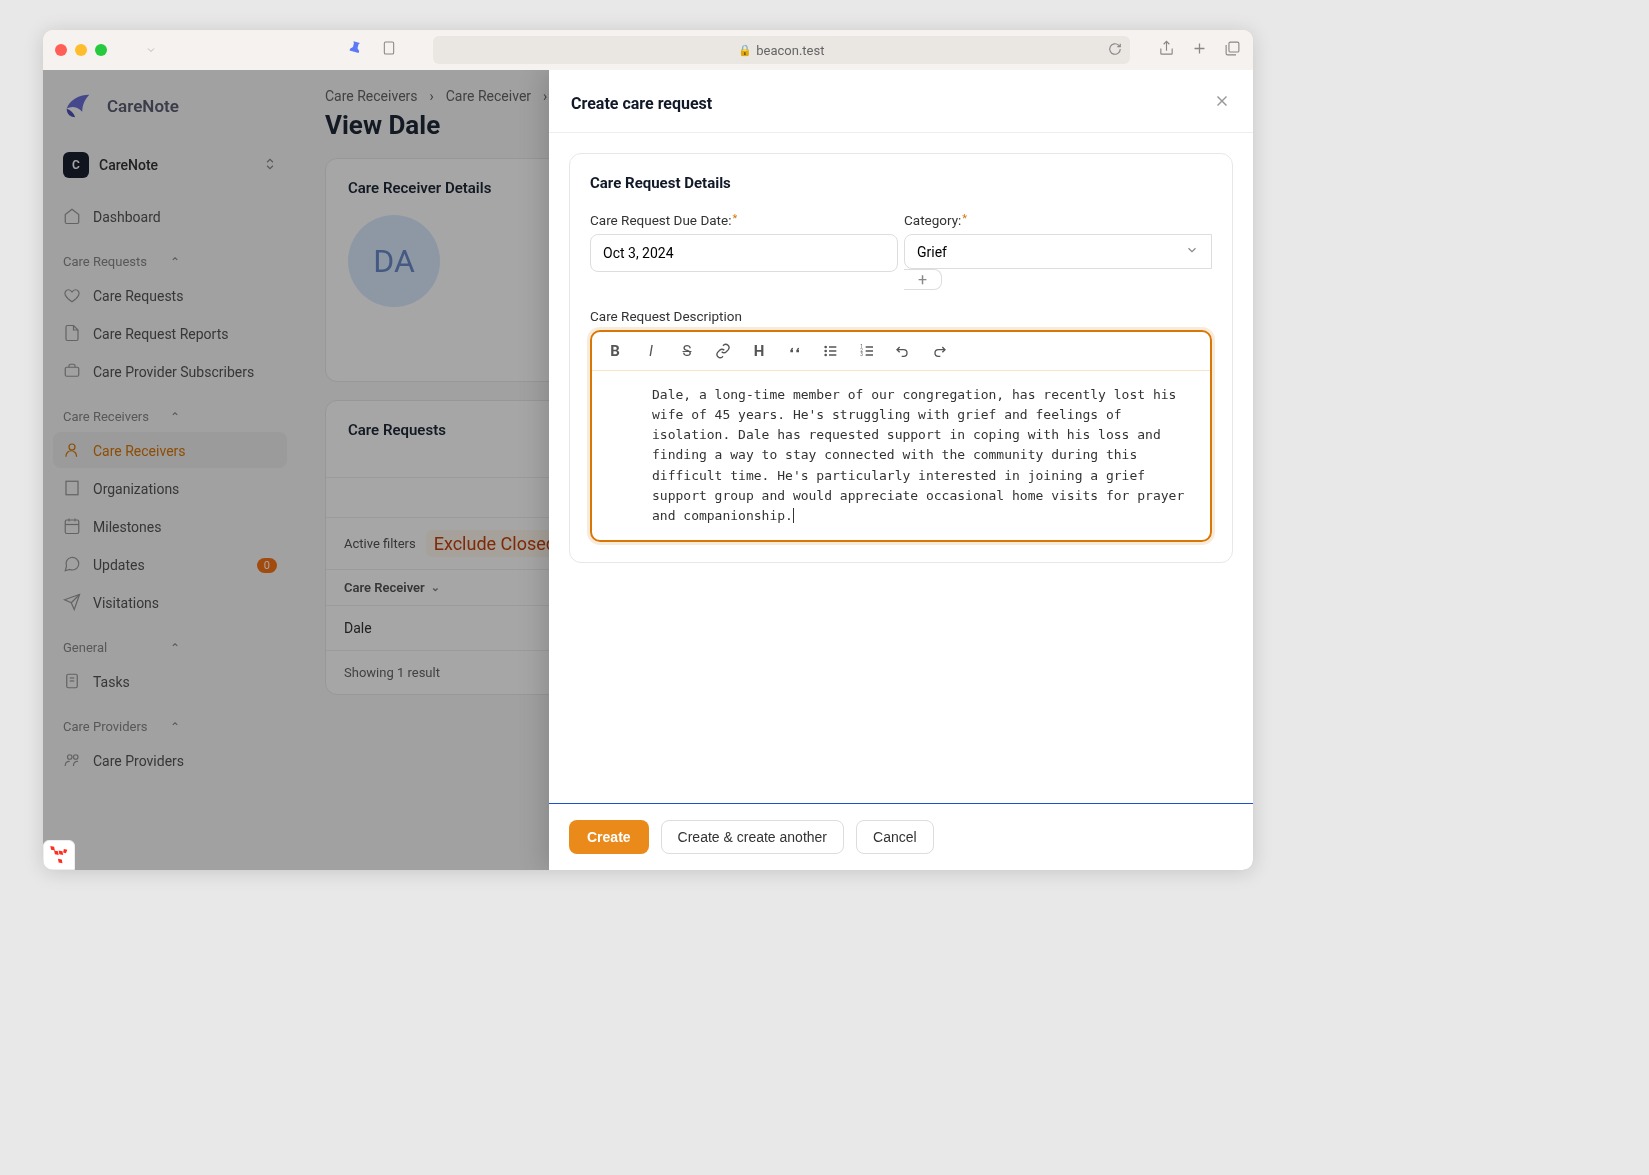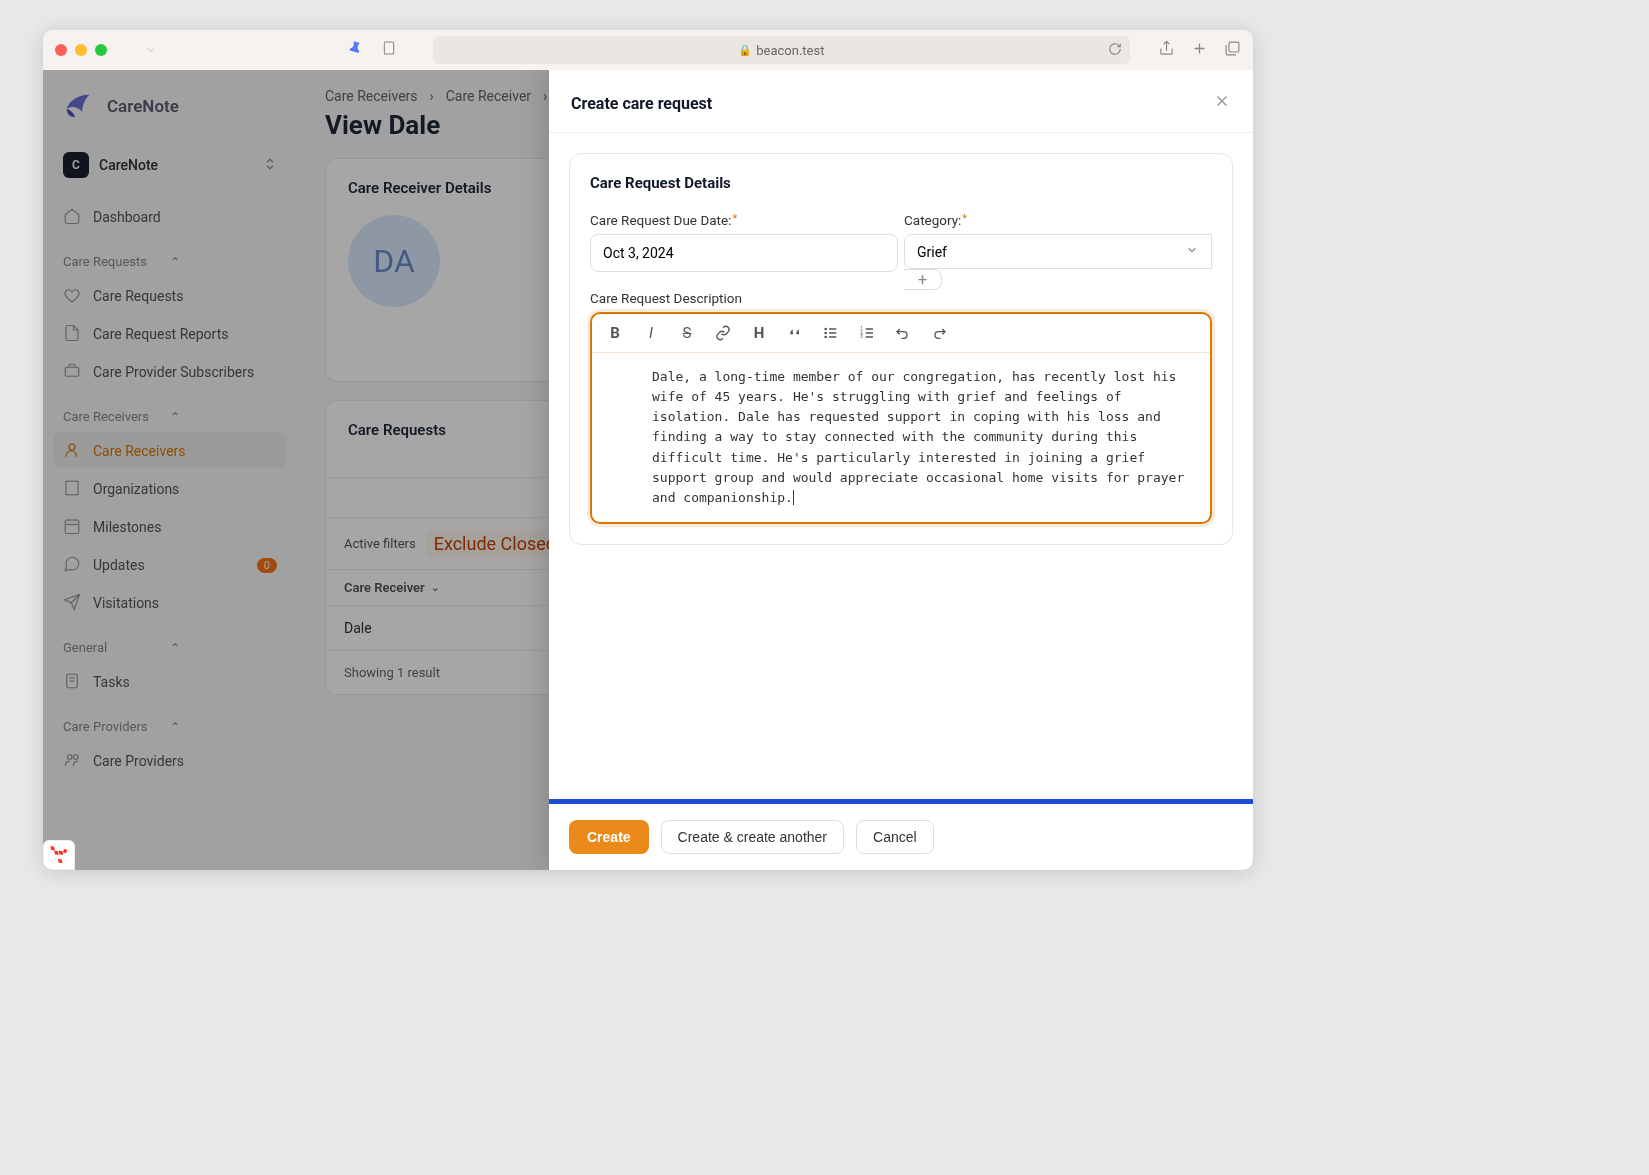--- a/index.html
+++ b/index.html
@@ -64,36 +64,36 @@
 .overlay { position: absolute; inset: 0; background: rgba(0,0,0,0.35); }
 
 .modal-panel { position: absolute; top: 0; right: 0; width: 704px; height: 100%; background: #fff; display: flex; flex-direction: column; box-shadow: -6px 0 24px rgba(0,0,0,0.15); }
 .modal-header { padding: 22px 22px 18px; display: flex; align-items: center; border-bottom: 1px solid #eee; }
 .modal-title { font-size: 16px; font-weight: 700; color: #111827; flex: 1; }
 .close-x { color: #999; cursor: pointer; }
 
 .modal-body { flex: 1; padding: 20px; overflow-y: auto; }
 .modal-card { border: 1px solid #e7e7e9; border-radius: 12px; padding: 20px; }
 .section-title { font-size: 15px; font-weight: 700; margin-bottom: 20px; color: #111827; }
-.form-row { display: flex; gap: 6px; }
+.form-row { display: flex; gap: 6px; margin-bottom: 18px; }
 .form-group { flex: 1; display: flex; flex-direction: column; gap: 6px; }
 .form-label { font-size: 13.5px; color: #333; }
 .req { color: #d97706; font-size: 11px; vertical-align: top; margin-left: 1px;}
 .text-input, .select-input { border: 1px solid #ddd; border-radius: 8px; padding: 8px 12px; font-size: 14px; background: #fff; height: 38px; display: flex; align-items: center; }
 .select-wrap { display: flex; gap: 0; flex-direction: column; }
 .select-input { flex: 1; justify-content: space-between; border-radius: 8px 0 0 8px; }
 .add-btn { width: 38px; border: 1px solid #ddd; border-left: none; border-radius: 0 8px 8px 0; display:flex; align-items:center; justify-content:center; color: #888; cursor:pointer;}
 
 .editor-box { border: 2px solid #d97706; border-radius: 10px; overflow: hidden; box-shadow: 0 0 0 3px rgba(217,119,6,0.15); }
 .toolbar { display: flex; gap: 18px; padding: 10px 14px; border-bottom: 1px solid #f7e4c8; color: #555; }
 .toolbar span { font-size: 15px; cursor: pointer; display:inline-flex; align-items:center; justify-content:center; width: 18px; }
 .ed-body { padding: 14px 16px; font-family: ui-monospace, Menlo, monospace; font-size: 13px; line-height: 1.55; color: #333; min-height: 140px; white-space: pre-wrap; margin-left: 44px; }
 .cursor { display:inline-block; width:1px; height:15px; background:#333; vertical-align:text-bottom; }
 
-.modal-footer { border-top: 5px solid #1d4ed8; padding: 16px 20px; display: flex; gap: 12px; }
+.modal-footer { border-top: 1px solid #1d4ed8; padding: 16px 20px; display: flex; gap: 12px; }
 .btn-primary { background: #ea8a1a; color: #fff; border: none; border-radius: 8px; padding: 8px 18px; font-size: 14px; font-weight: 600; cursor: pointer; }
 .btn-light { background: #fff; border: 1px solid #ddd; border-radius: 8px; padding: 8px 16px; font-size: 14px; color: #333; cursor: pointer; }
 
 .debug-btn { position: absolute; left: 0; bottom: 0; width: 32px; height: 30px; background: #fff; border: 1px solid #eee; border-radius: 6px 6px 0 0; display:flex; align-items:center; justify-content:center; color:#ff2d20; font-size:16px;}
 </style>
 </head>
 <body>
 
 <div class="browser-window">
 

